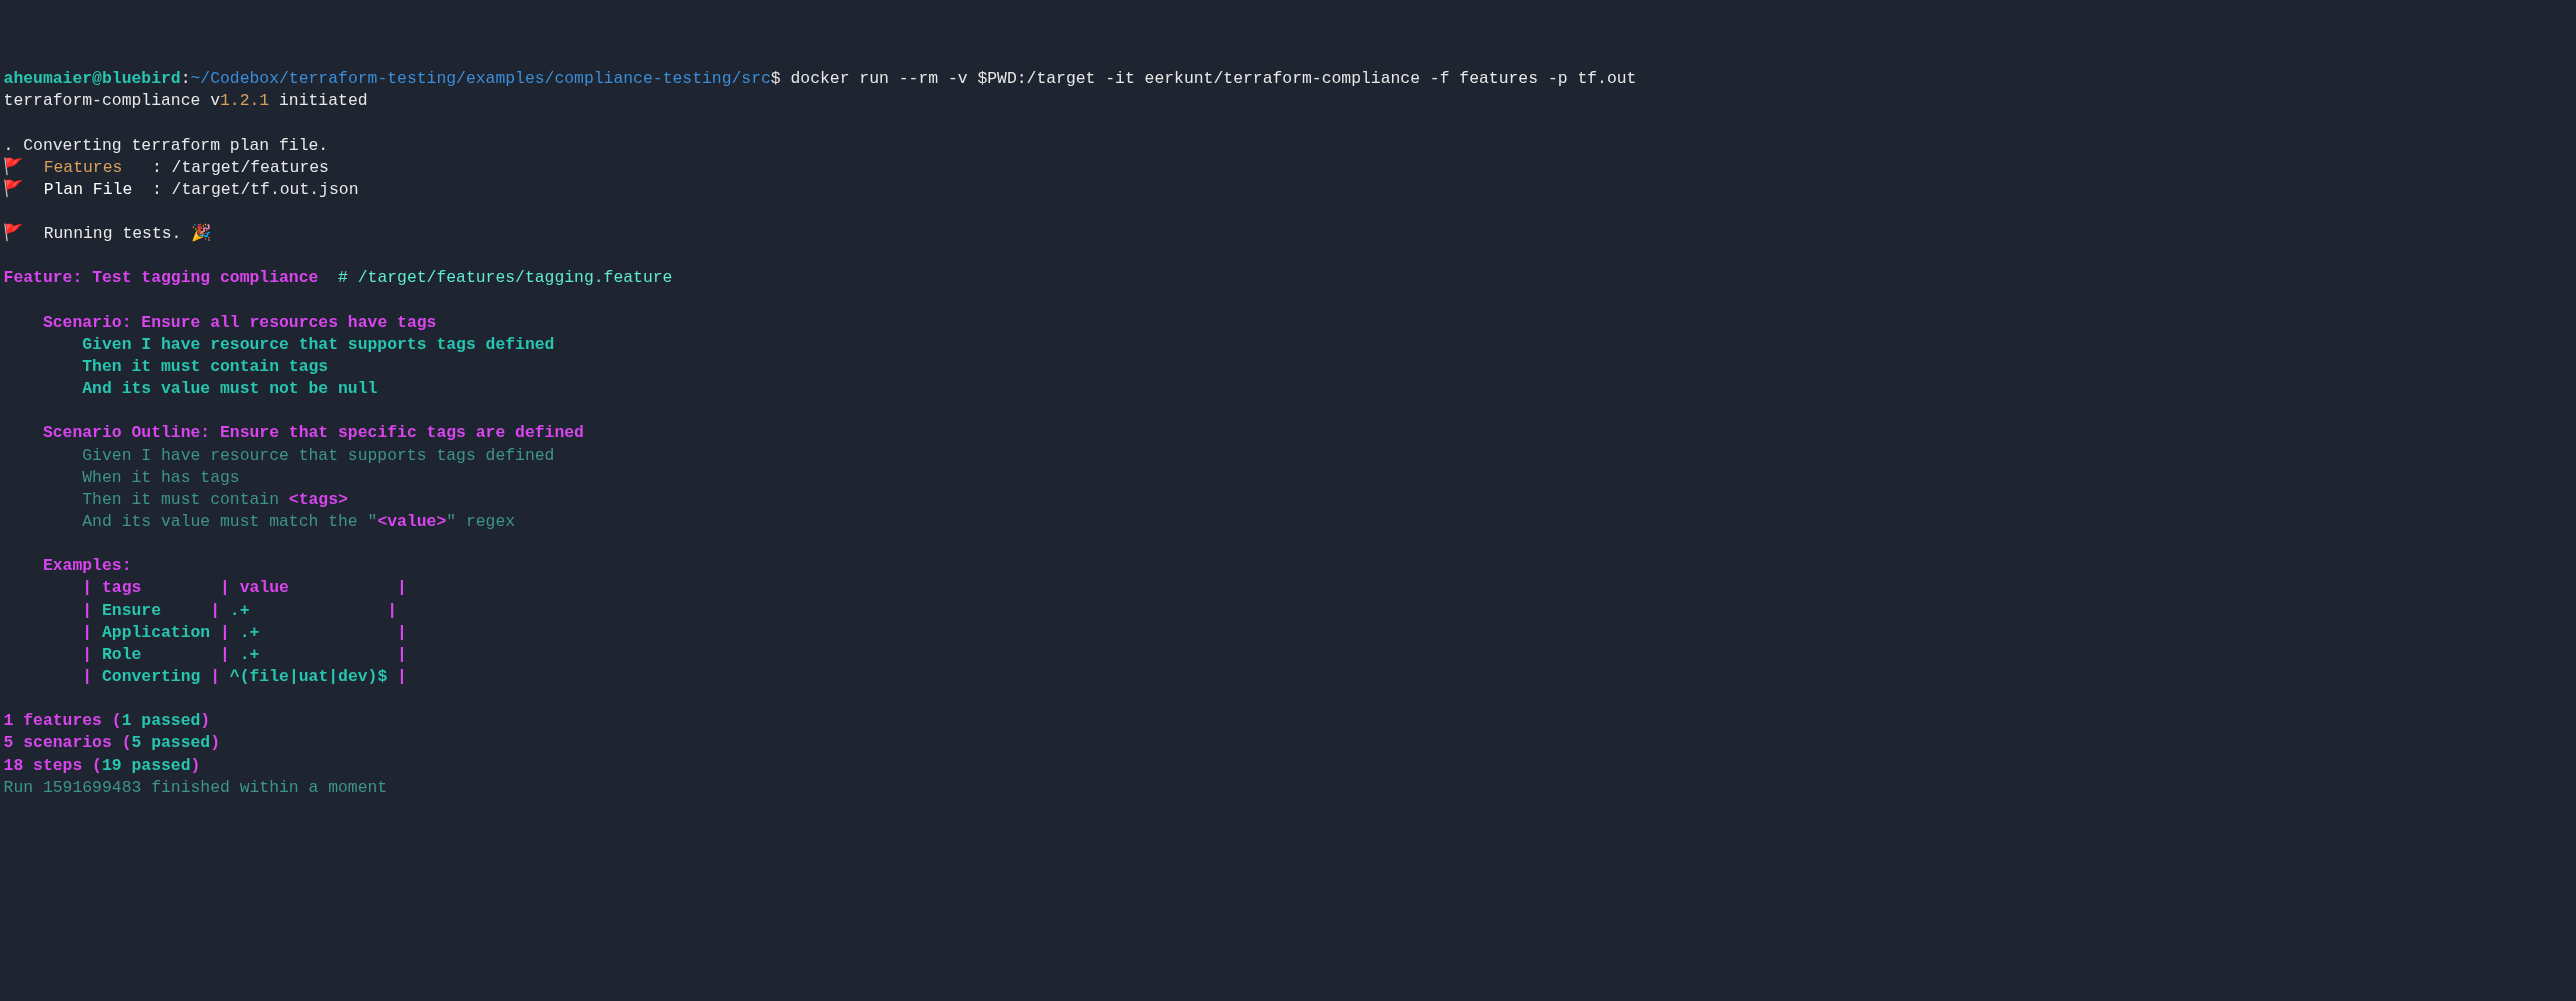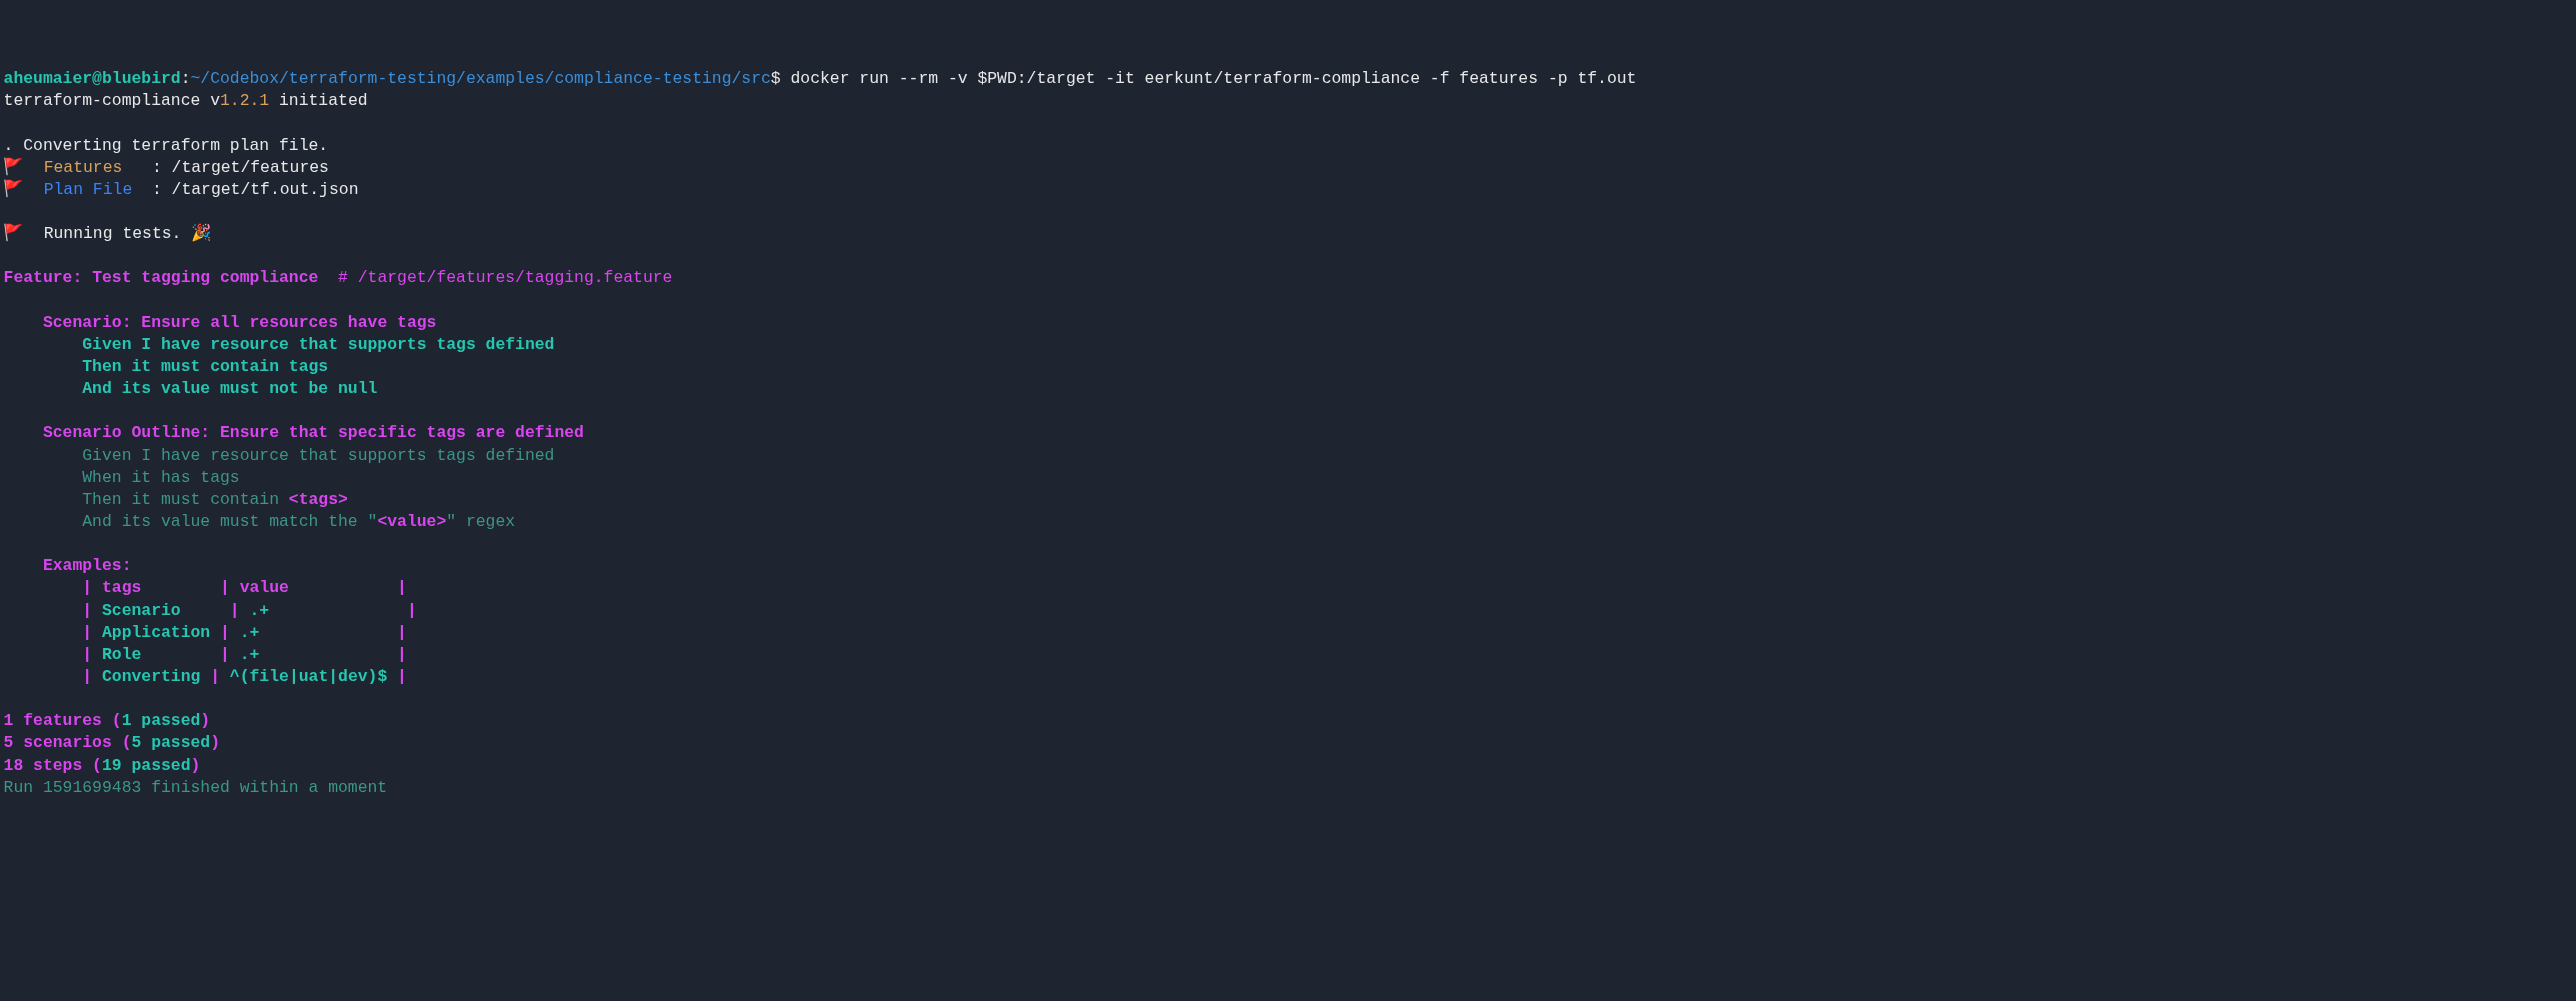--- a/index.html
+++ b/index.html
@@ -11,22 +11,22 @@
     line-height: 1.35;
     white-space: pre;
     padding: 1.8px 3.6px;
     min-width: 2576px;
   }
   .cyan-bold { color: #26c6b0; font-weight: bold; }
   .blue-bold { color: #3b8ed8; font-weight: normal; }
   .white { color: #e8e8e8; }
   .white-bold { color: #d946ef; font-weight: bold; }
   .orange { color: #d9a05b; }
-  .green { color: #3b82f6; text-align: right; }
-  .grey { color: #d946ef; }
+  .green { color: #ffffff; text-align: right; }
+  .grey { color: #5eead4; }
   .flag { color: #e74c3c; }
   .dim-cyan { color: #3d958a; }
 </style>
 </head>
 <body>
 
 
 <div><span class="cyan-bold">aheumaier@bluebird</span><span class="white">:</span><span class="blue-bold">~/Codebox/terraform-testing/examples/compliance-testing/src</span><span class="white">$</span><span class="white"> docker run --rm -v $PWD:/target -it eerkunt/terraform-compliance -f features -p tf.out</span>
 <span class="white">terraform-compliance v</span><span class="orange">1.2.1</span><span class="white"> initiated</span>
 
@@ -44,21 +44,21 @@
 <span class="cyan-bold">        And its value must not be null</span>
 
 <span class="white-bold">    Scenario Outline: </span><span class="white-bold">Ensure that specific tags are defined</span>
 <span class="dim-cyan">        Given I have resource that supports tags defined</span>
 <span class="dim-cyan">        When it has tags</span>
 <span class="dim-cyan">        Then it must contain </span><span class="white-bold">&lt;tags&gt;</span>
 <span class="dim-cyan">        And its value must match the "</span><span class="white-bold">&lt;value&gt;</span><span class="dim-cyan">" regex</span>
 
 <span class="white-bold">    Examples:</span>
 <span class="white-bold">        | </span><span class="white-bold">tags</span><span class="white-bold">        | </span><span class="white-bold">value</span><span class="white-bold">           |</span>
-<span class="white-bold">        | </span><span class="cyan-bold">Scenario</span><span class="white-bold">     | </span><span class="cyan-bold">.+</span><span class="white-bold">              |</span>
+<span class="white-bold">        | </span><span class="cyan-bold">Ensure</span><span class="white-bold">     | </span><span class="cyan-bold">.+</span><span class="white-bold">              |</span>
 <span class="white-bold">        | </span><span class="cyan-bold">Application</span><span class="white-bold"> | </span><span class="cyan-bold">.+</span><span class="white-bold">              |</span>
 <span class="white-bold">        | </span><span class="cyan-bold">Role</span><span class="white-bold">        | </span><span class="cyan-bold">.+</span><span class="white-bold">              |</span>
 <span class="white-bold">        | </span><span class="cyan-bold">Converting</span><span class="white-bold"> | </span><span class="cyan-bold">^(file|uat|dev)$</span><span class="white-bold"> |</span>
 
 <span class="white-bold">1 features (</span><span class="cyan-bold">1 passed</span><span class="white-bold">)</span>
 <span class="white-bold">5 scenarios (</span><span class="cyan-bold">5 passed</span><span class="white-bold">)</span>
 <span class="white-bold">18 steps (</span><span class="cyan-bold">19 passed</span><span class="white-bold">)</span>
 <span class="dim-cyan">Run 1591699483 finished within a moment</span></div>
 
 

